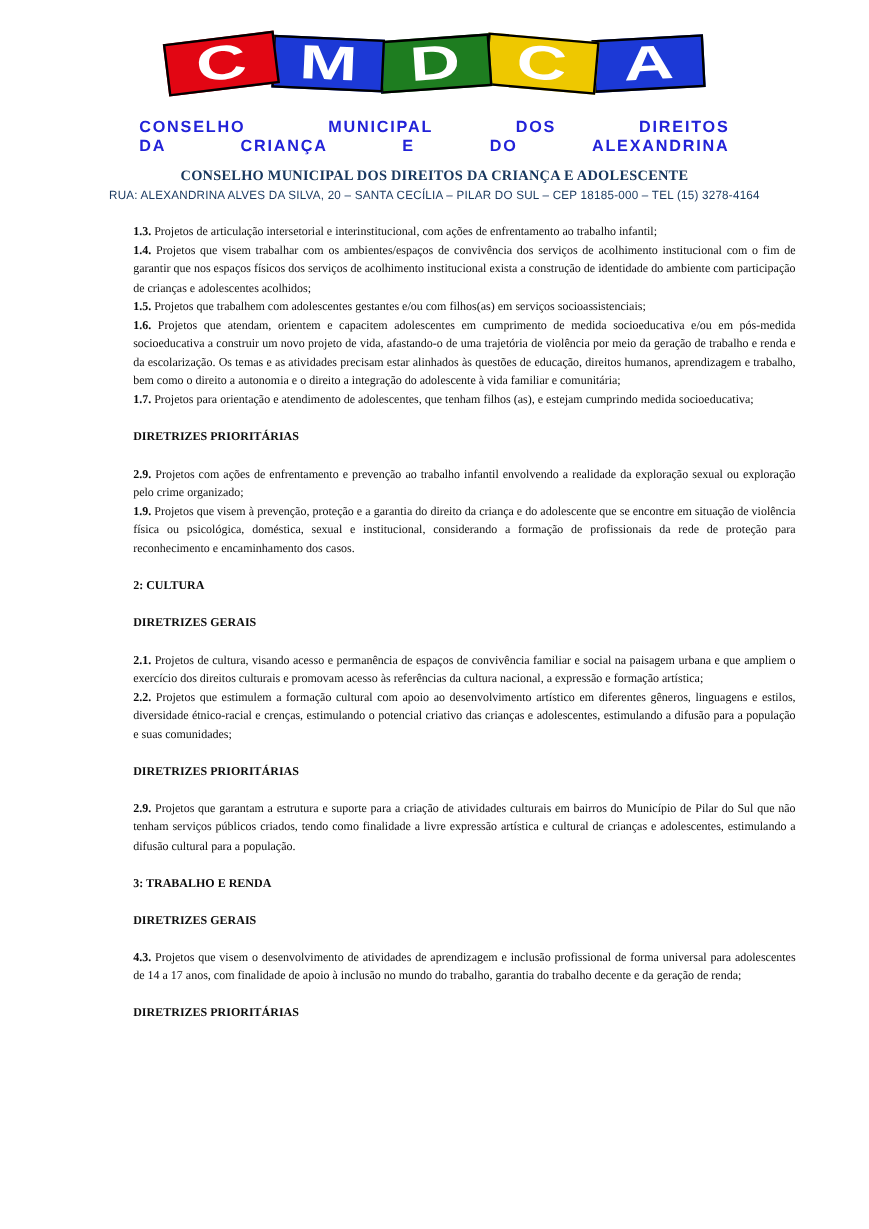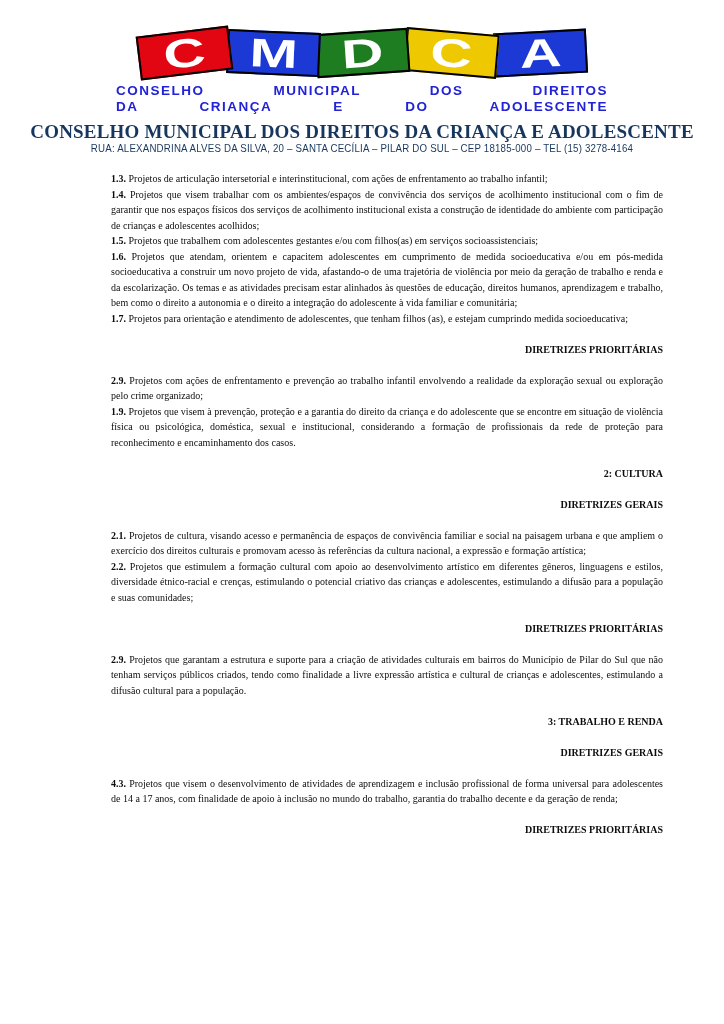--- a/index.html
+++ b/index.html
@@ -27,48 +27,48 @@
   .tile:nth-child(2){transform:rotate(2.5deg);z-index:4;}
   .tile:nth-child(3){transform:rotate(-4deg);z-index:3;}
   .tile:nth-child(4){transform:rotate(5deg);z-index:2;}
   .tile:nth-child(5){transform:rotate(-3deg);z-index:1;}
   .tile-letter{
     font-family:"Liberation Sans",sans-serif;font-weight:bold;
     font-size:40px;line-height:40px;color:#ffffff;
     transform:scaleX(1.45);display:inline-block;
   }
   .logo-sub{
-    margin-top:3px;
+    margin-top:18px;
     font-family:"Liberation Sans",sans-serif;font-weight:bold;
     font-size:13.5px;line-height:16px;letter-spacing:1.5px;
   }
   .logo-sub-line{
     text-align:justify;text-align-last:justify;
     white-space:normal;width:100%;
   }
   .doc-title{
     margin:8px 0 0 0;
     font-family:"Liberation Serif",serif;font-weight:bold;
-    font-size:19px;line-height:17px;letter-spacing:0.2px;
+    font-size:12px;line-height:17px;letter-spacing:0.2px;
   }
   .doc-address{
     margin-top:3px;
     font-family:"Liberation Sans",sans-serif;
     font-size:10px;letter-spacing:0.2px;
     transform:scaleX(0.97);
   }
 
   
   .doc-body{
     margin:17px 61px 0 111px;
     font-size:10px;line-height:15.5px;color:#0d0d0d;
     text-align:justify;
   }
   .doc-body p{margin:0;}
-  .doc-body p.h{font-weight:bold;margin:15.5px 0;text-align:right;}
+  .doc-body p.h{font-weight:bold;margin:15.5px 0;text-align:left;}
   .doc-body p.gap{margin-top:15.5px;}
   .doc-body b.num{font-weight:bold;}
 </style>
 </head>
 <body>
 
 <div class="page">
 
   <header class="letterhead">
 
@@ -85,21 +85,21 @@
           </span>
           <span class="tile" style="background: rgb(238, 200, 0);">
             <span class="tile-letter">C</span>
           </span>
           <span class="tile" style="background: rgb(28, 57, 214);">
             <span class="tile-letter">A</span>
           </span>
         </div>
       <div class="logo-sub" style="color: rgb(34, 34, 216);">
         <div class="logo-sub-line">CONSELHO MUNICIPAL DOS DIREITOS</div>
-        <div class="logo-sub-line">DA CRIANÇA E DO ADOLESCENTE</div>
+        <div class="logo-sub-line">DA CRIANÇA E DO ALEXANDRINA</div>
       </div>
     </div>
 
     <h1 class="doc-title" style="color: rgb(23, 54, 93);">CONSELHO MUNICIPAL DOS DIREITOS DA CRIANÇA E ADOLESCENTE</h1>
 
     <div class="doc-address" style="color: rgb(23, 54, 93);">RUA: ALEXANDRINA ALVES DA SILVA, 20 – SANTA CECÍLIA – PILAR DO SUL – CEP 18185-000 – TEL (15) 3278-4164</div>
   </header>
 
   <main class="doc-body" id="doc-body">
       <p class="p"><b class="num">1.3.</b> Projetos de articulação intersetorial e interinstitucional, com ações de enfrentamento ao trabalho infantil;</p>

